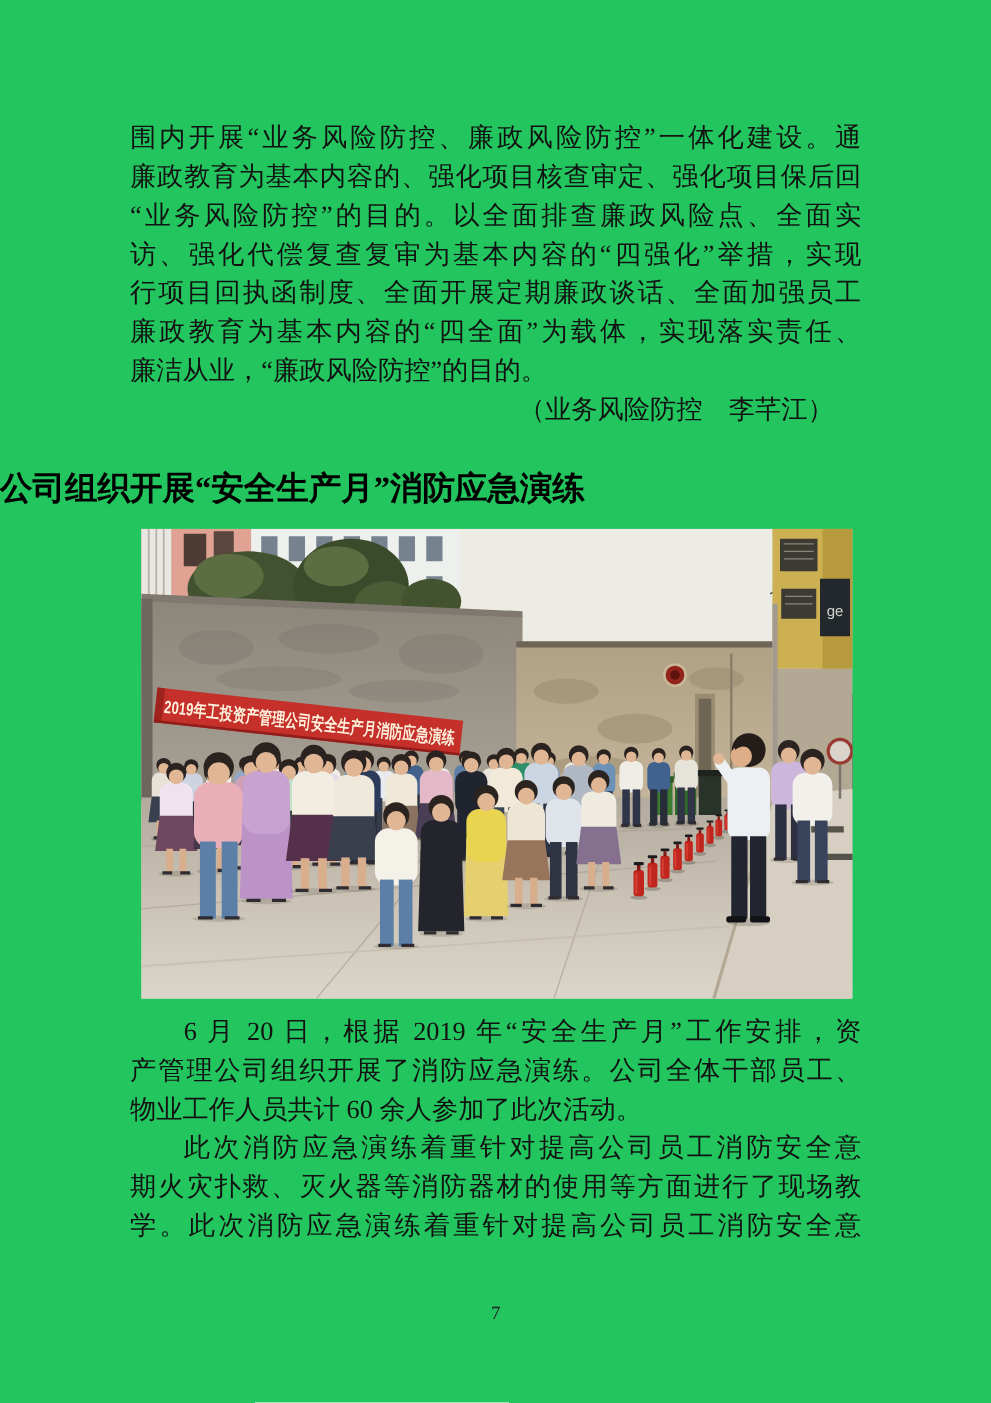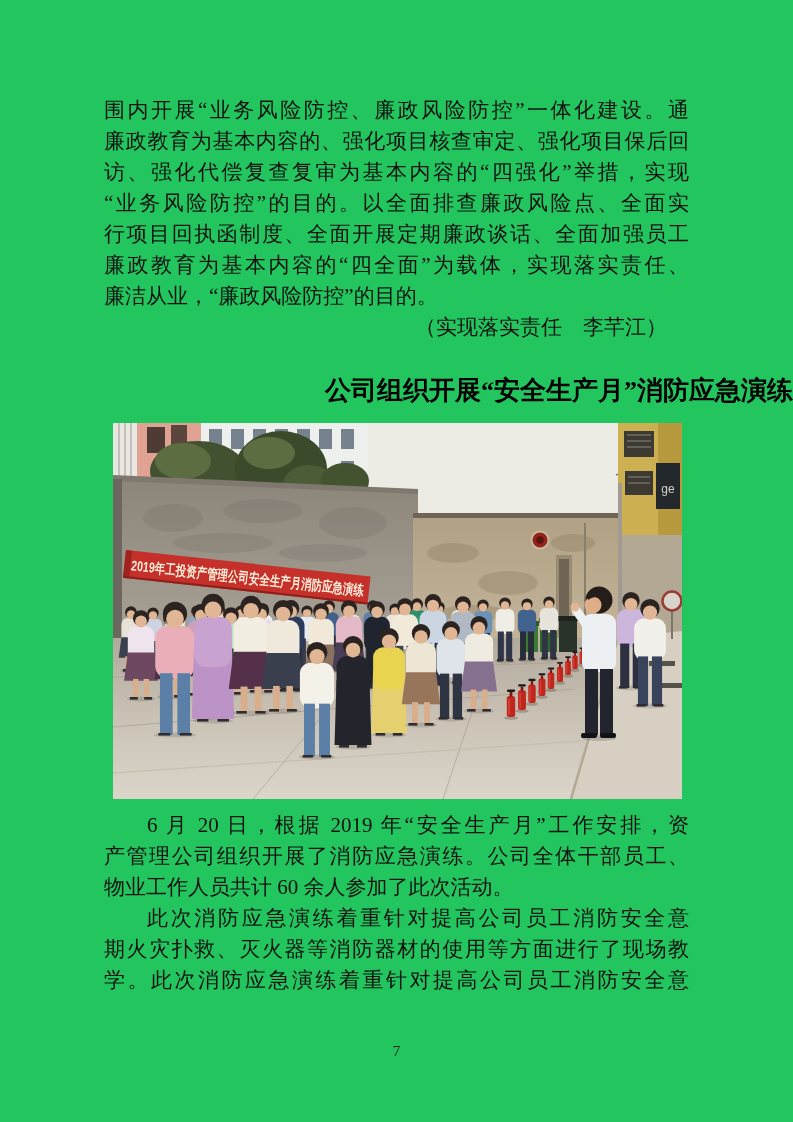--- a/index.html
+++ b/index.html
@@ -8,41 +8,41 @@
     font-family:"Liberation Serif","DejaVu Serif",serif;color:#000;
   }
   .text-block{position:absolute;left:104px;width:585px;font-size:21px;line-height:31px;color:#121212;}
   .block-a{top:95px;}
   .block-b{top:810px;}
   .line{display:block;height:31px;white-space:nowrap;}
   .line.just{white-space:normal;text-align:justify;text-align-last:justify;}
   .line.indent{text-indent:43px;}
   .line.byline{text-align:right;padding-right:22px;}
   .doc-title{
-    position:absolute;left:0;right:0;top:373px;margin:0;text-align:right;
-    font-size:26px;line-height:36px;font-weight:700;color:#000;padding-left:24px;
+    position:absolute;left:0;right:0;top:373px;margin:0;text-align:left;
+    font-size:26px;line-height:36px;font-weight:700;color:#000;
   }
   .photo{position:absolute;left:113px;top:423px;width:569px;height:376px;}
   .photo svg{display:block;width:569px;height:376px;}
   .page-number{position:absolute;left:0;right:0;top:1041px;text-align:center;font-size:15px;line-height:20px;color:#222;}
 </style>
 </head>
 <body>
 
 <div class="page">
 
   <div class="text-block block-a">
     <div class="line just">围内开展“业务风险防控、廉政风险防控”一体化建设。通</div>
     <div class="line just">廉政教育为基本内容的、强化项目核查审定、强化项目保后回</div>
+    <div class="line just">“业务风险防控”的目的。以全面排查廉政风险点、全面实</div>
     <div class="line just">访、强化代偿复查复审为基本内容的“四强化”举措，实现</div>
-    <div class="line just">“业务风险防控”的目的。以全面排查廉政风险点、全面实</div>
     <div class="line just">行项目回执函制度、全面开展定期廉政谈话、全面加强员工</div>
     <div class="line just">廉政教育为基本内容的“四全面”为载体，实现落实责任、</div>
     <div class="line">廉洁从业，“廉政风险防控”的目的。</div>
-    <div class="line byline">（实现落实责任　李芊江）</div>
+    <div class="line byline">（业务风险防控　李芊江）</div>
   </div>
 
   <h1 class="doc-title">公司组织开展“安全生产月”消防应急演练</h1>
 
   <div class="photo">
     <svg id="photo-svg" viewBox="0 0 569 376">
       <defs>
         <linearGradient id="gg" x1="0" y1="0" x2="0" y2="1">
           <stop offset="0" stop-color="#b2aa9c"></stop>
             <stop offset="0.5" stop-color="#c9c2b5"></stop>

